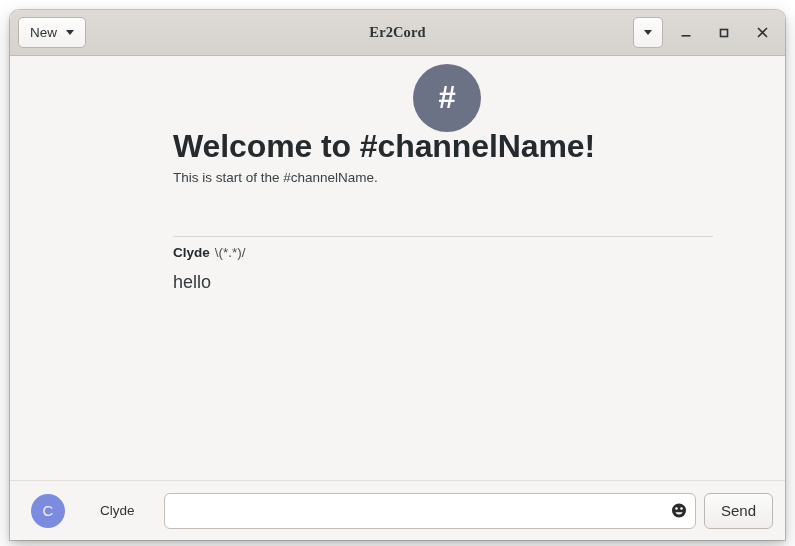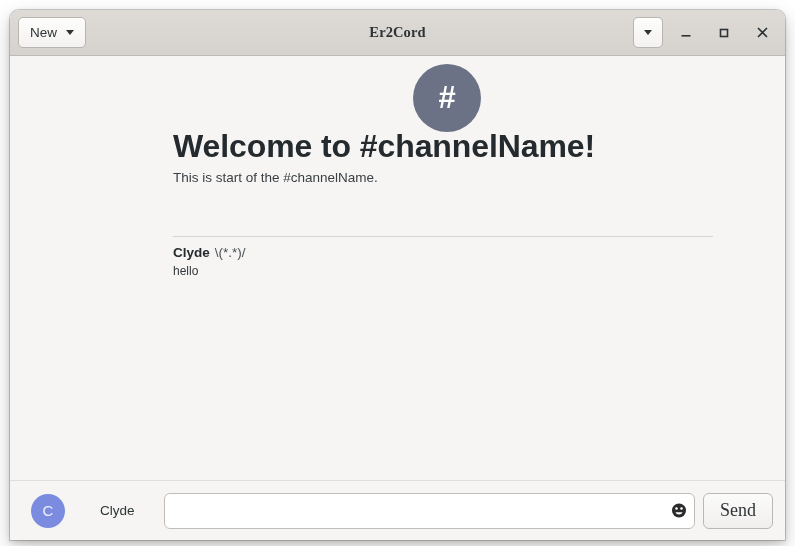--- a/index.html
+++ b/index.html
@@ -166,24 +166,24 @@
   }
   .message-author {
     font-weight: bold;
     color: #242a2d;
   }
   .message-meta {
     color: #4a5054;
     margin-left: 5px;
   }
   .message-body {
-    font-size: 12px;
+    font-size: 18px;
     color: #33393c;
     line-height: 1.35;
-    margin-top: 1px;
+    margin-top: 8px;
   }
 
   
   #composer {
     flex: 0 0 60px;
     height: 60px;
     background: #f6f5f4;
     border-top: 1px solid #e2dedb;
     display: flex;
     align-items: center;
@@ -246,22 +246,22 @@
   }
 
   #send-button {
     margin-left: 8px;
     flex: 0 0 auto;
     height: 36px;
     padding: 0 16px;
     background: linear-gradient(180deg, #fbfbfa 0%, #f1efed 100%);
     border: 1px solid #bcb7b2;
     border-radius: 6px;
-    font-size: 18px;
-    font-family: Liberation Serif, serif;
+    font-size: 15px;
+    font-family: Liberation Sans, sans-serif;
     color: #2e3436;
     cursor: pointer;
   }
 </style>
 </head>
 <body>
 
 <div id="app-window">
 
   <div id="titlebar">

